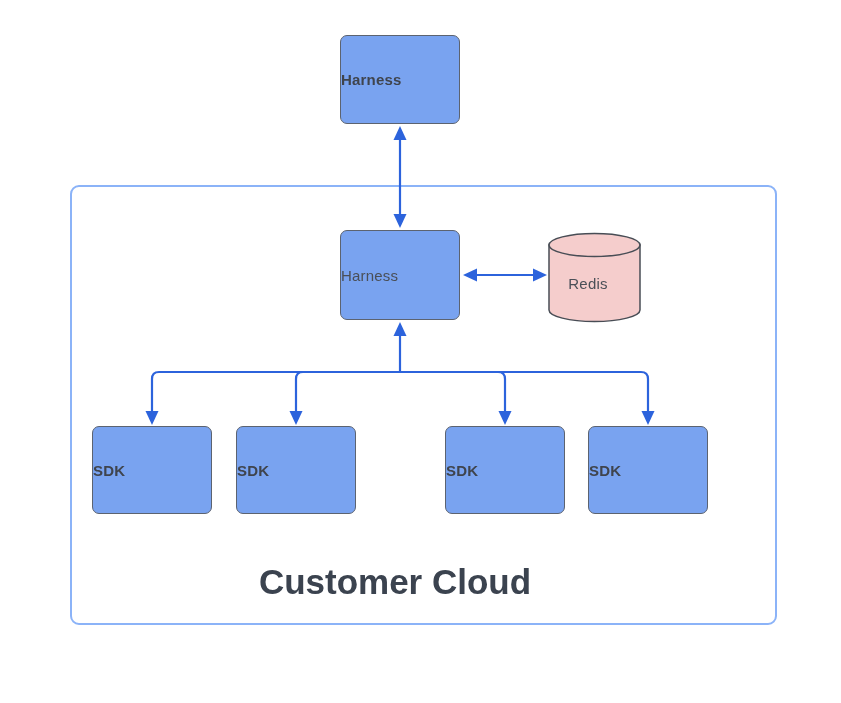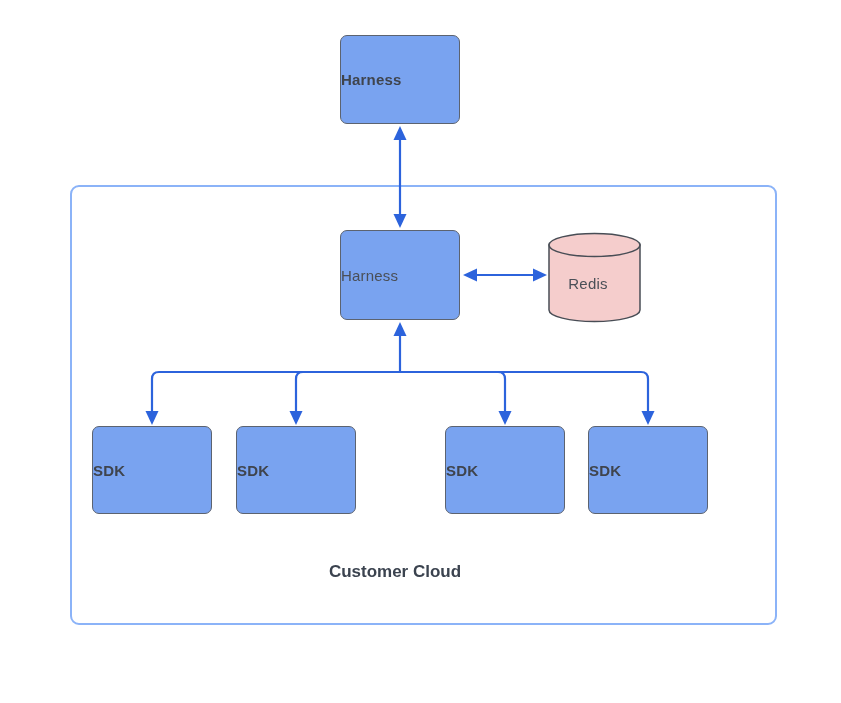--- a/index.html
+++ b/index.html
@@ -54,21 +54,21 @@
     position: absolute;
     left: 549px; top: 247px;
     width: 78px; height: 72px;
     display: flex; align-items: center; justify-content: center;
   }
   .cloud-title {
     position: absolute;
     left: 70px; top: 562px;
     width: 650px;
     text-align: center;
-    font-size: 17px;
+    font-size: 35px;
     font-weight: 700;
     color: var(--title);
   }
   svg.overlay {
     position: absolute;
     left: 0; top: 0;
     width: 841px; height: 703px;
     pointer-events: none;
   }
   .edge {

